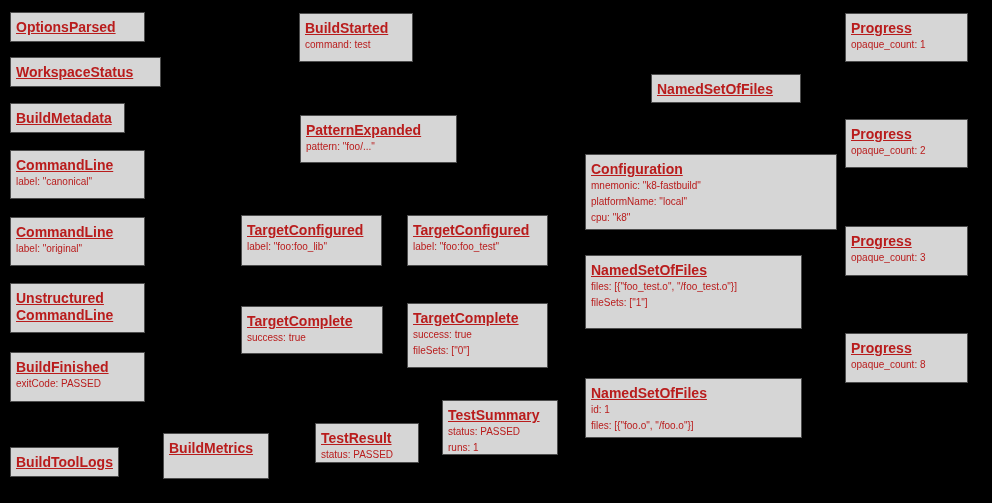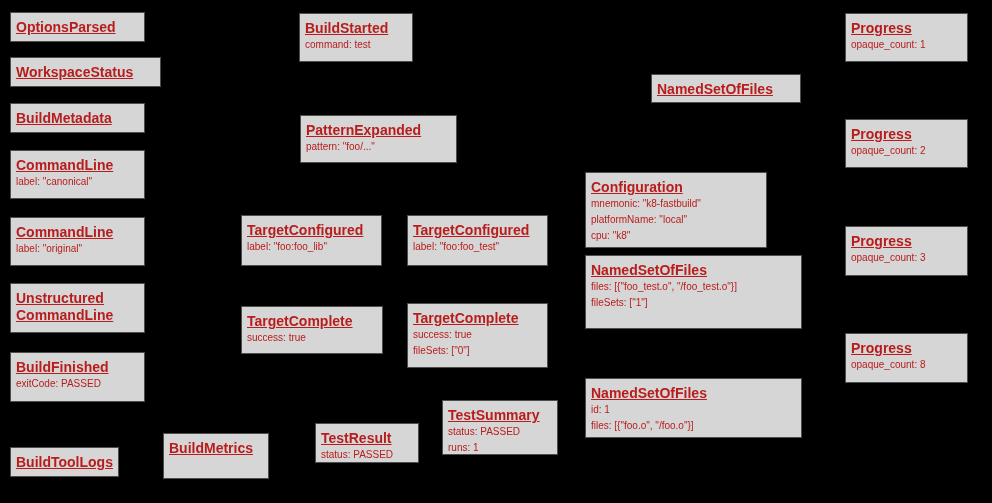--- a/index.html
+++ b/index.html
@@ -43,21 +43,21 @@
 <div id="canvas">
 
   <div class="node" style="left:10px;top:12px;width:135px;height:30px">
     <div class="node-title">OptionsParsed</div>
   </div>
 
   <div class="node" style="left:10px;top:57px;width:151px;height:30px">
     <div class="node-title">WorkspaceStatus</div>
   </div>
 
-  <div class="node" style="left:10px;top:103px;width:135px;height:30px">
+  <div class="node" style="left:10px;top:103px;width:115px;height:30px">
     <div class="node-title">BuildMetadata</div>
   </div>
 
   <div class="node" style="left:10px;top:150px;width:135px;height:49px">
     <div class="node-title">CommandLine</div>
     <div class="node-line">label: "canonical"</div>
   </div>
 
   <div class="node" style="left:10px;top:217px;width:135px;height:49px">
     <div class="node-title">CommandLine</div>
@@ -121,21 +121,21 @@
   <div class="node" style="left:442px;top:400px;width:116px;height:55px">
     <div class="node-title">TestSummary</div>
     <div class="node-line">status: PASSED</div>
     <div class="node-line">runs: 1</div>
   </div>
 
   <div class="node" style="left:651px;top:74px;width:150px;height:29px">
     <div class="node-title">NamedSetOfFiles</div>
   </div>
 
-  <div class="node" style="left:585px;top:172px;width:182px;height:76px">
+  <div class="node" style="left:585px;top:154px;width:252px;height:76px">
     <div class="node-title">Configuration</div>
     <div class="node-line">mnemonic: "k8-fastbuild"</div>
     <div class="node-line">platformName: "local"</div>
     <div class="node-line">cpu: "k8"</div>
   </div>
 
   <div class="node" style="left:585px;top:255px;width:217px;height:74px">
     <div class="node-title">NamedSetOfFiles</div>
     <div class="node-line">files: [{"foo_test.o", "/foo_test.o"}]</div>
     <div class="node-line">fileSets: ["1"]</div>

